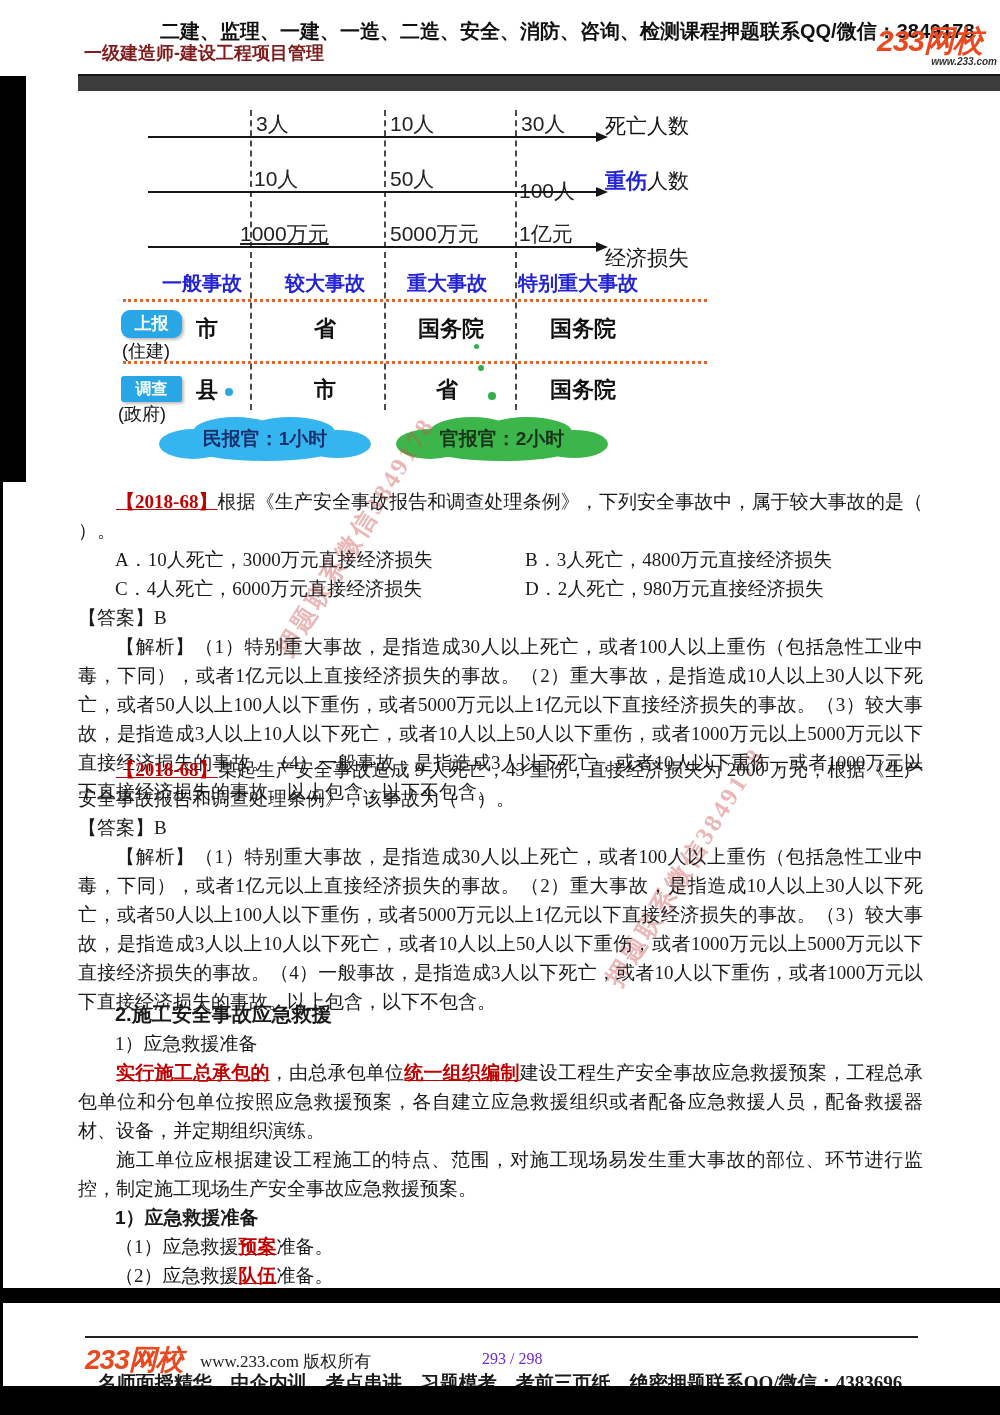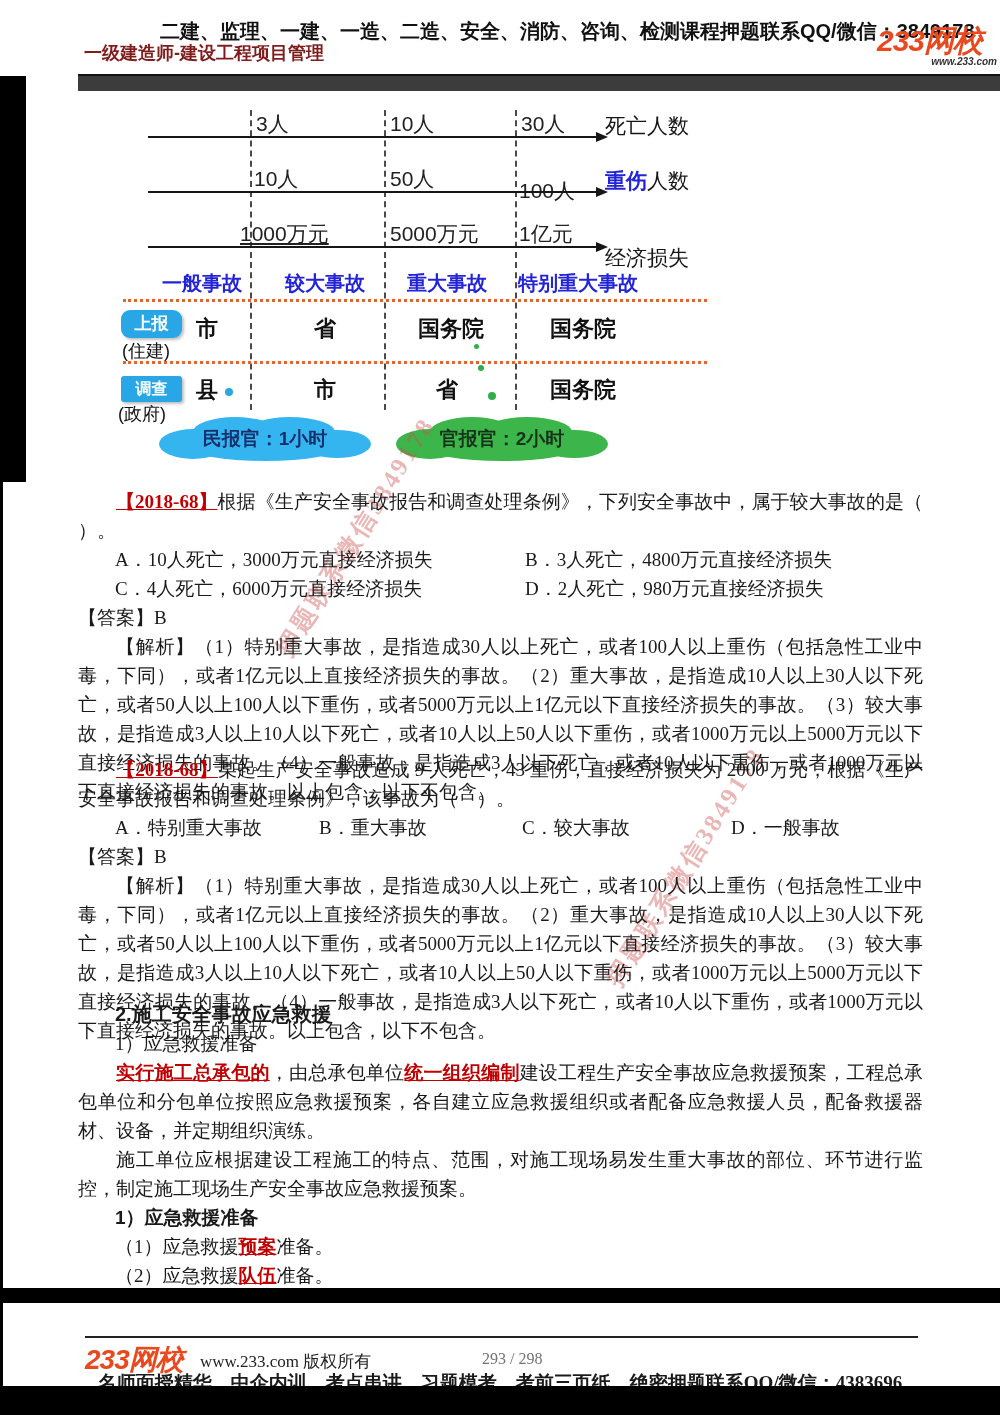--- a/index.html
+++ b/index.html
@@ -69,21 +69,21 @@
       letter-spacing:3px;color:rgba(205,80,80,0.42);white-space:nowrap;
       transform:rotate(-58deg);transform-origin:0 0;}
 
   
   .band-mid{position:absolute;left:0;top:1288px;width:1000px;height:15px;background:#000;}
   .band-bottom{position:absolute;left:0;top:1386px;width:1000px;height:29px;background:#000;z-index:6;}
   .footer-rule{position:absolute;left:85px;top:1336px;width:833px;height:2px;background:#222;}
   .f-logo{position:absolute;left:85px;top:1341px;font-family:"Liberation Sans",sans-serif;
           font-style:italic;font-weight:bold;font-size:28px;color:#e8491f;letter-spacing:-1px;}
   .f-copy{position:absolute;left:200px;top:1350px;font-size:17px;color:#222;}
-  .f-page{position:absolute;left:482px;top:1350px;font-size:16px;color:#737373;}
+  .f-page{position:absolute;left:482px;top:1350px;font-size:16px;color:#6d28d9;}
   .bottom-strip{position:absolute;left:0;top:1370px;width:1000px;text-align:center;
                 font-weight:bold;font-size:19px;color:#1a1a1a;z-index:5;white-space:nowrap;}
 </style>
 </head>
 <body>
 
 <div class="page">
 
   <div class="hdr-promo">二建、监理、一建、一造、二造、安全、消防、咨询、检测课程押题联系QQ/微信：3849178</div>
   <div class="hdr-course">一级建造师-建设工程项目管理</div>
@@ -183,26 +183,20 @@
     <div class="opt-row">
       <span class="opt-a">C．4人死亡，6000万元直接经济损失</span>
       <span>D．2人死亡，980万元直接经济损失</span>
     </div>
     <p>【答案】B</p>
     <p class="ind">【解析】（1）特别重大事故，是指造成30人以上死亡，或者100人以上重伤（包括急性工业中毒，下同），或者1亿元以上直接经济损失的事故。（2）重大事故，是指造成10人以上30人以下死亡，或者50人以上100人以下重伤，或者5000万元以上1亿元以下直接经济损失的事故。（3）较大事故，是指造成3人以上10人以下死亡，或者10人以上50人以下重伤，或者1000万元以上5000万元以下直接经济损失的事故。（4）一般事故，是指造成3人以下死亡，或者10人以下重伤，或者1000万元以下直接经济损失的事故。以上包含，以下不包含。</p>
   </div>
 
   <div class="tblock" style="top:755px;">
     <p class="ind"><span class="qtag">【2018-68】</span><span>某起生产安全事故造成 9 人死亡，43 重伤，直接经济损失为 2000 万元，根据《生产安全事故报告和调查处理条例》，该事故为（　）。</span></p>
-    <div class="opt-row">
-      <span class="opt-4a">A．特别重大事故</span>
-      <span class="opt-4b">B．重大事故</span>
-      <span class="opt-4c">C．较大事故</span>
-      <span>D．一般事故</span>
-    </div>
     <p>【答案】B</p>
     <p class="ind">【解析】（1）特别重大事故，是指造成30人以上死亡，或者100人以上重伤（包括急性工业中毒，下同），或者1亿元以上直接经济损失的事故。（2）重大事故，是指造成10人以上30人以下死亡，或者50人以上100人以下重伤，或者5000万元以上1亿元以下直接经济损失的事故。（3）较大事故，是指造成3人以上10人以下死亡，或者10人以上50人以下重伤，或者1000万元以上5000万元以下直接经济损失的事故。（4）一般事故，是指造成3人以下死亡，或者10人以下重伤，或者1000万元以下直接经济损失的事故。以上包含，以下不包含。</p>
   </div>
 
   <div class="tblock" style="top:1000px;">
     <p class="sec-h">2.施工安全事故应急救援</p>
     <p class="sec-sub">1）应急救援准备</p>
     <p class="ind"><span class="red-u">实行施工总承包的</span><span>，由总承包单位</span><span class="red-u">统一组织编制</span><span>建设工程生产安全事故应急救援预案，工程总承包单位和分包单位按照应急救援预案，各自建立应急救援组织或者配备应急救援人员，配备救援器材、设备，并定期组织演练。</span></p>
     <p class="ind">施工单位应根据建设工程施工的特点、范围，对施工现场易发生重大事故的部位、环节进行监控，制定施工现场生产安全事故应急救援预案。</p>
     <p class="sec-sub-b">1）应急救援准备</p>

